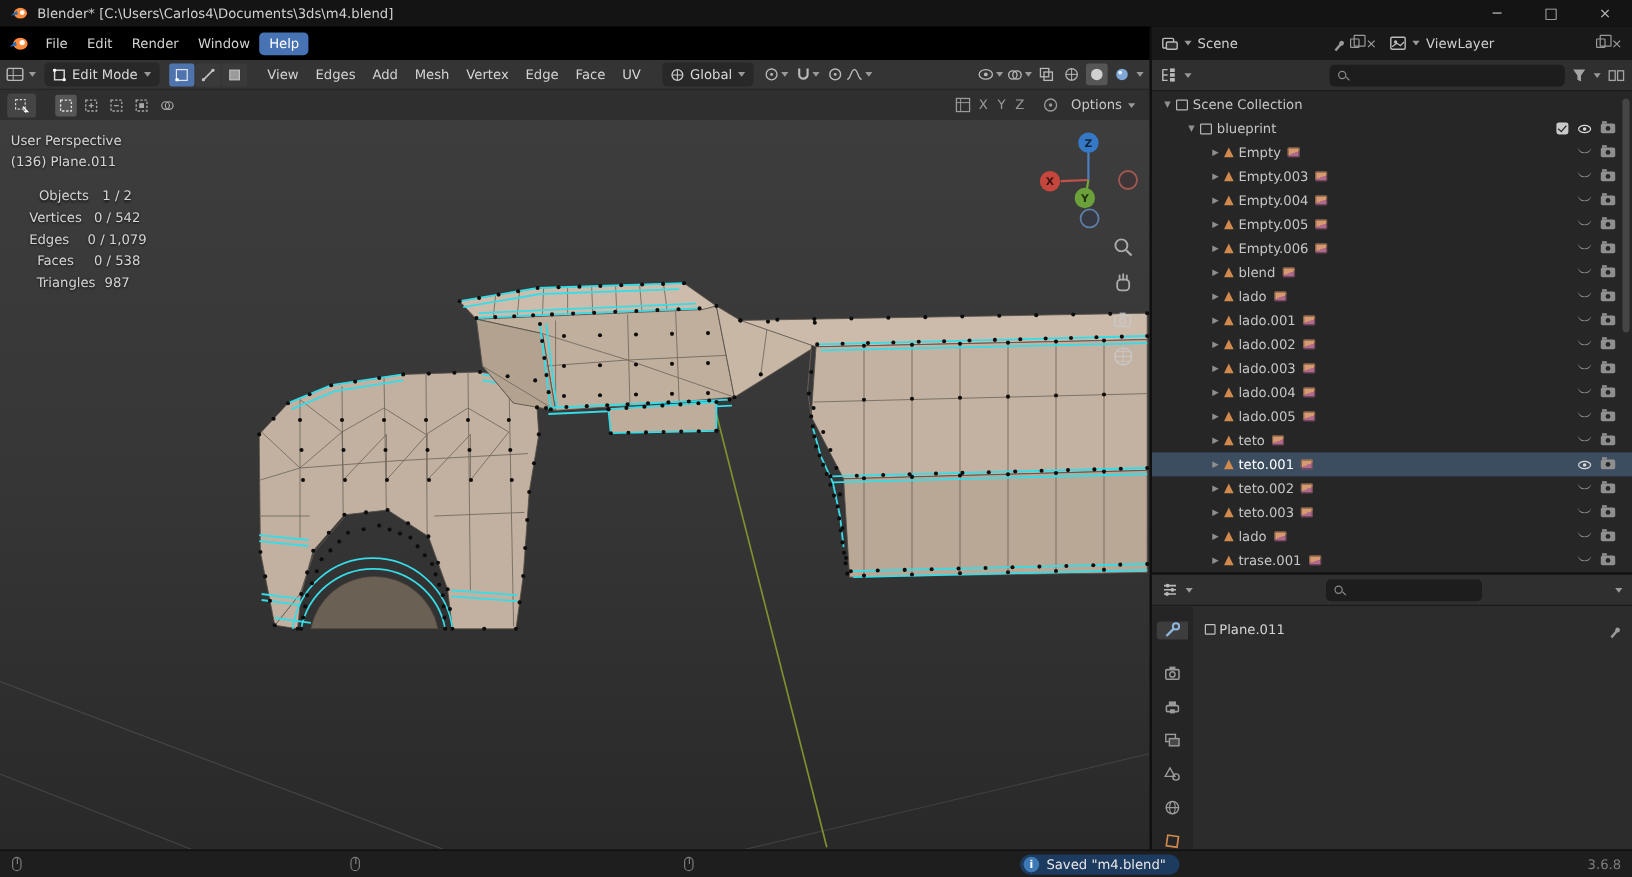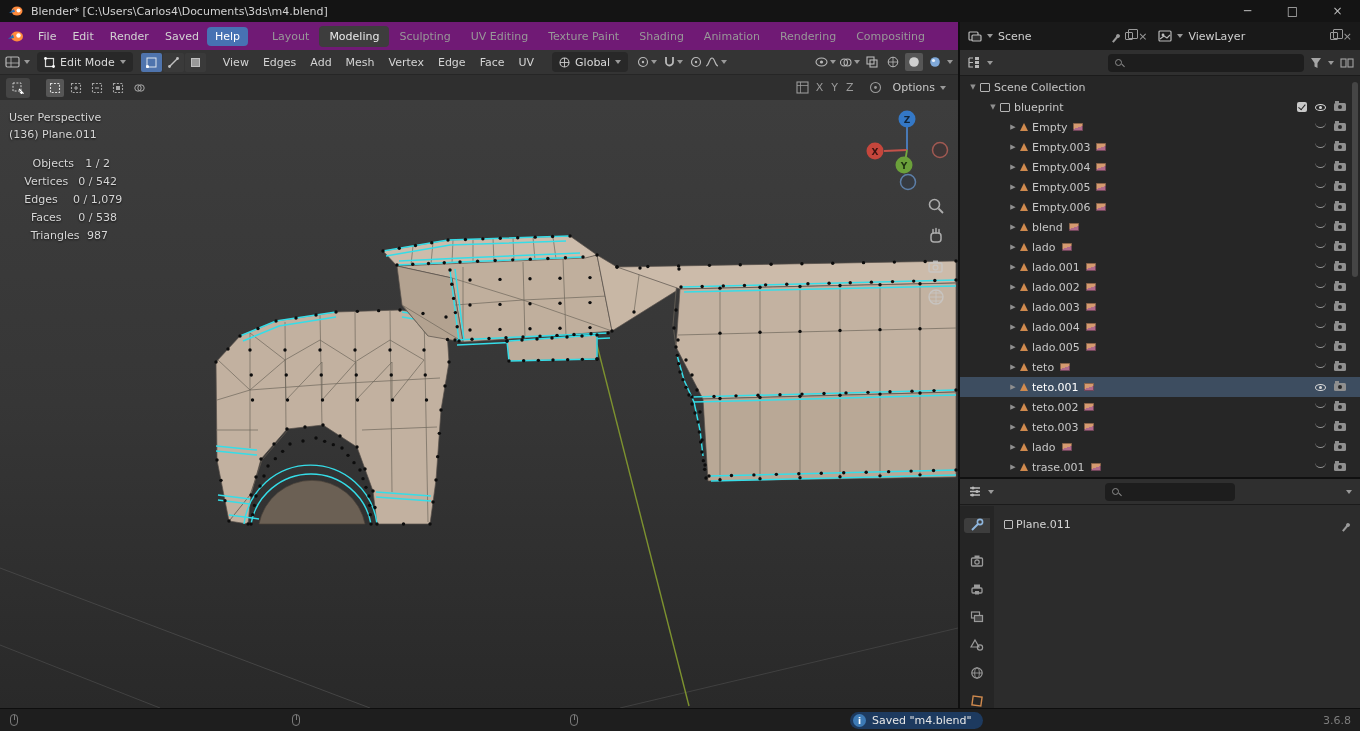--- a/index.html
+++ b/index.html
@@ -4,21 +4,21 @@
 <style>
 *{margin:0;padding:0;box-sizing:border-box;font-family:"DejaVu Sans","Liberation Sans",sans-serif;}
 html,body{background:#000;}
 #app{position:relative;width:1360px;height:731px;background:#1f1f1f;overflow:hidden;font-size:11px;color:#c8c8c8;}
 
 .titlebar{position:absolute;top:0;left:0;right:0;height:22px;background:#141414;display:flex;align-items:center;padding-left:8px;color:#d2d2d2;}
 .titlebar .title{margin-left:8px;font-size:11px;}
 .win-controls{margin-left:auto;display:flex;height:22px;}
 .win-btn{width:45px;display:flex;align-items:center;justify-content:center;color:#bdbdbd;font-size:12px;}
 
-.topbar{position:absolute;top:22px;left:0;right:0;height:28px;background:#701a75;display:flex;align-items:center;padding-left:6px;}
+.topbar{position:absolute;top:22px;left:0;right:0;height:28px;background:#000000;display:flex;align-items:center;padding-left:6px;}
 .menu-item{padding:3px 8px;border-radius:4px;color:#d2d2d2;}
 .menu-item.active{background:#4772b3;color:#fff;}
 .ws-tabs{display:flex;margin-left:14px;align-items:center;}
 .ws-tab{padding:4px 10px;color:#989898;border-radius:4px;}
 .ws-tab.active{background:#3d3d3d;color:#e9e9e9;}
 .topbar-right{position:absolute;left:960px;right:0;top:22px;height:28px;background:#191919;display:flex;align-items:center;gap:5px;padding:0 8px;}
 .tb-text{color:#cfcfcf;}
 .spacer{flex:1;}
 
 .chev{width:0;height:0;border-left:3.5px solid transparent;border-right:3.5px solid transparent;border-top:4px solid #999;display:inline-block;flex:none;}
@@ -112,33 +112,22 @@
   <div class="topbar">
     <svg class="ic" width="20" height="13">
       <ellipse cx="11" cy="6.5" rx="6" ry="5" fill="#ff8b3d"></ellipse>
       <circle cx="12.5" cy="5.5" r="2.2" fill="#fff"></circle>
       <path d="M2,9 L7,4.5 L8,8 Z" fill="#2a6db3"></path>
     </svg>
     <div id="menu-items" style="display:flex;align-items:center;margin-left:4px;">
         <span class="menu-item">File</span>
         <span class="menu-item">Edit</span>
         <span class="menu-item">Render</span>
-        <span class="menu-item">Saved</span>
+        <span class="menu-item">Window</span>
         <span class="menu-item active">Help</span>
-      </div>
-    <div class="ws-tabs" id="ws-tabs">
-        <span class="ws-tab">Layout</span>
-        <span class="ws-tab active">Modeling</span>
-        <span class="ws-tab">Sculpting</span>
-        <span class="ws-tab">UV Editing</span>
-        <span class="ws-tab">Texture Paint</span>
-        <span class="ws-tab">Shading</span>
-        <span class="ws-tab">Animation</span>
-        <span class="ws-tab">Rendering</span>
-        <span class="ws-tab">Compositing</span>
       </div>
   </div>
 
   <div class="topbar-right">
     <svg class="ic" width="14" height="12">
         <rect x="1" y="2" width="9" height="8" rx="1" fill="none" stroke="#b9b9b9" stroke-width="1.2"></rect>
         <rect x="4" y="5" width="9" height="6" rx="1" fill="#2f2f2f" stroke="#b9b9b9" stroke-width="1.2"></rect>
       </svg>
     <span class="chev"></span>
     <span class="tb-text">Scene</span>

